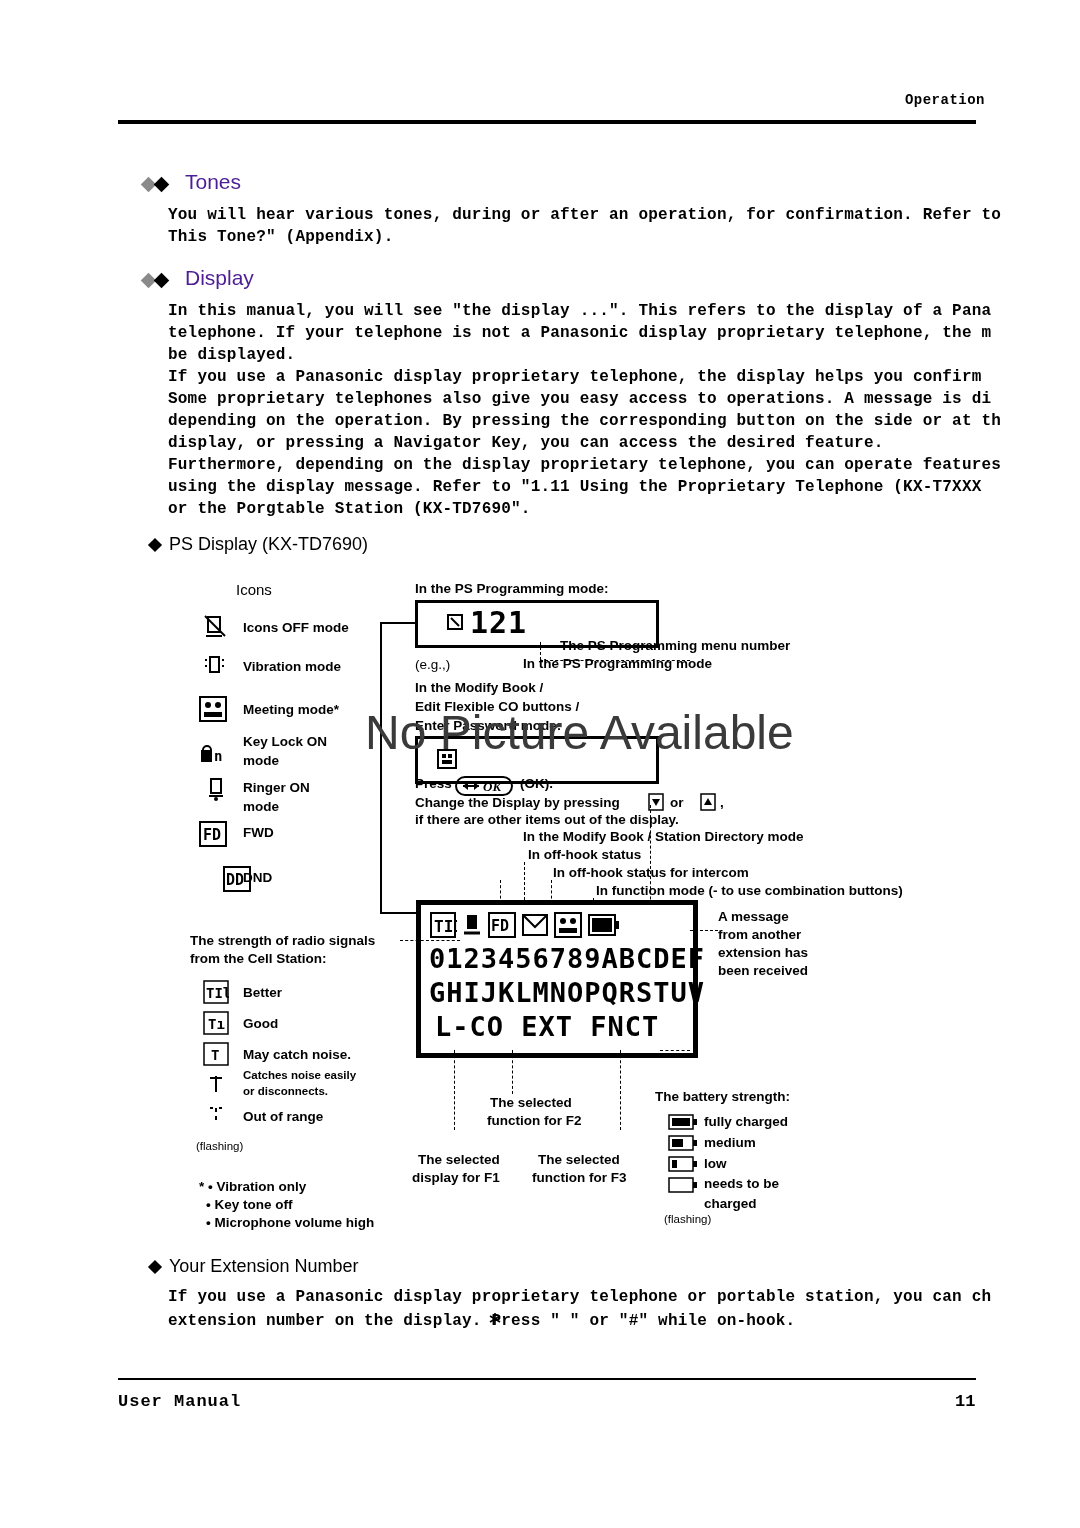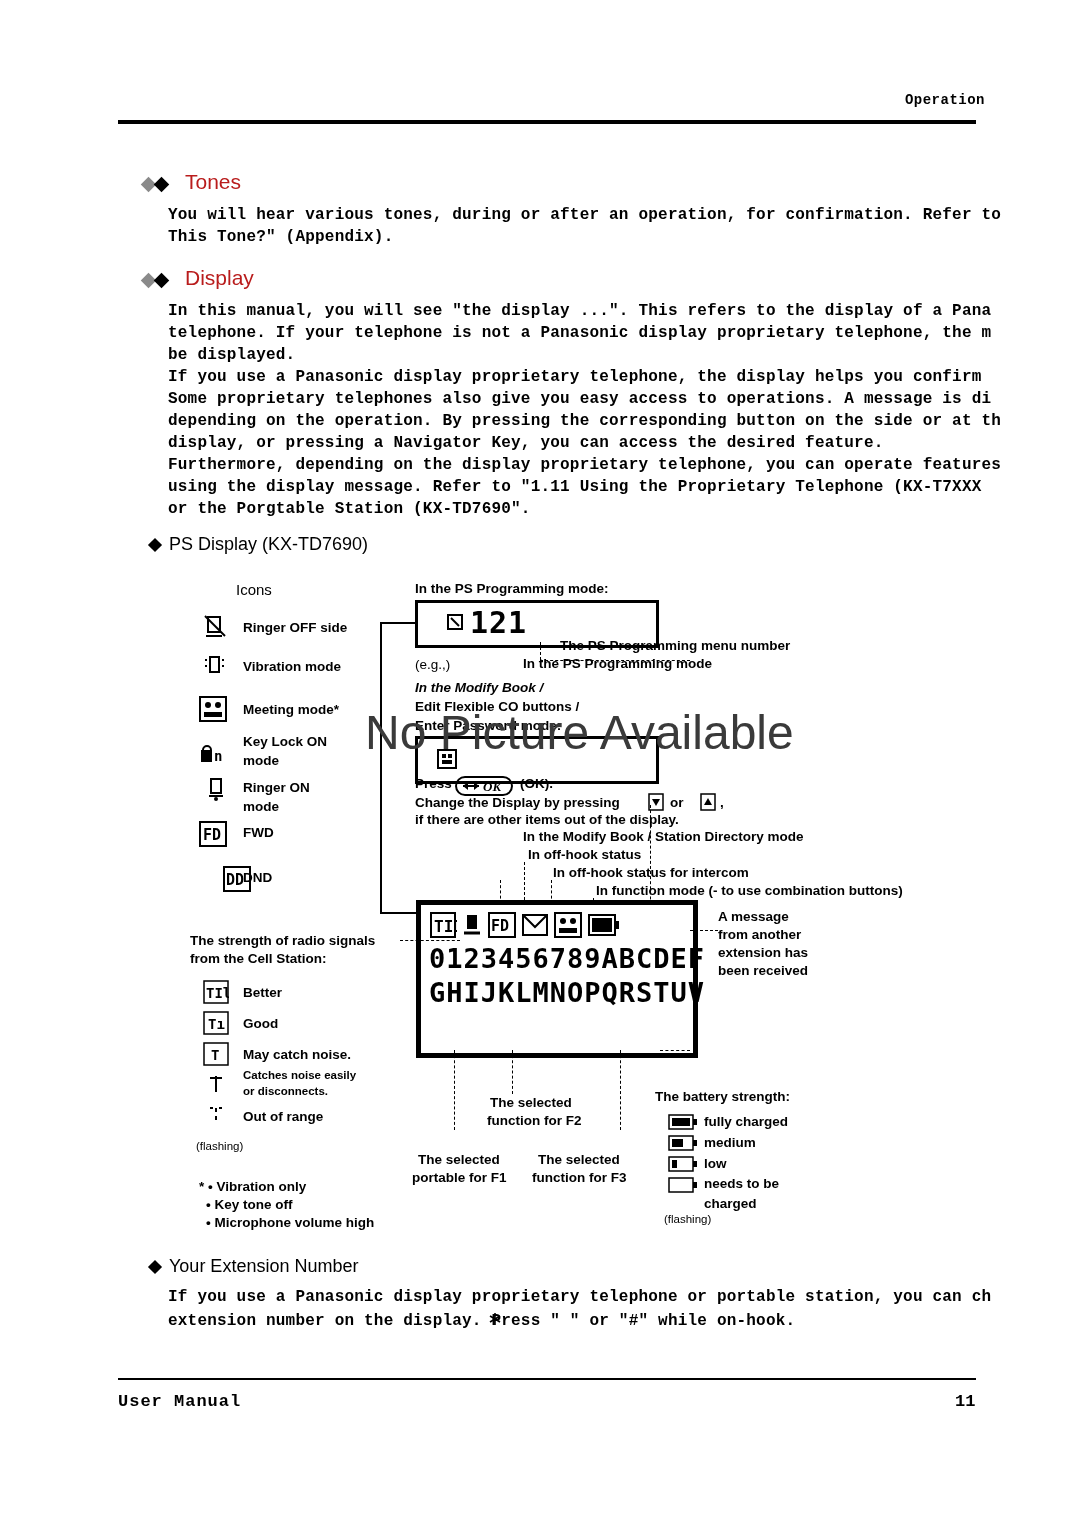--- a/index.html
+++ b/index.html
@@ -33,21 +33,21 @@
     width: 858px;
     height: 4px;
     background: #000;
   }
 
   
   .sec-head {
     position: absolute;
     font-size: 21px;
     font-family: "Liberation Sans", sans-serif;
-    color: #b91c1c;
+    color: #4c1d95;
   }
   .diamond-pair {
     position: absolute;
     display: inline-block;
   }
   .dia {
     display: inline-block;
     width: 11px;
     height: 11px;
     background: #000;
@@ -201,21 +201,21 @@
 
 <div class="lbl" style="left:236px; top:581px; font-weight:normal; font-size:15px;">Icons</div>
 
 <div class="fig" style="left:203px; top:614px;">
   <svg width="24" height="26" viewBox="0 0 24 26">
     <rect x="5" y="3" width="12" height="15" fill="none" stroke="#000" stroke-width="2"></rect>
     <line x1="2" y1="2" x2="22" y2="22" stroke="#000" stroke-width="2"></line>
     <line x1="3" y1="22" x2="19" y2="22" stroke="#000" stroke-width="2"></line>
   </svg>
 </div>
-<div class="lbl" style="left:243px; top:620px;">Ringer OFF side</div>
+<div class="lbl" style="left:243px; top:620px;">Icons OFF mode</div>
 
 <div class="fig" style="left:203px; top:653px;">
   <svg width="24" height="26" viewBox="0 0 24 26">
     <rect x="7" y="4" width="9" height="15" fill="none" stroke="#000" stroke-width="2"></rect>
     <line x1="2" y1="7" x2="4" y2="7" stroke="#000" stroke-width="2"></line>
     <line x1="2" y1="13" x2="4" y2="13" stroke="#000" stroke-width="2"></line>
     <line x1="19" y1="7" x2="21" y2="7" stroke="#000" stroke-width="2"></line>
     <line x1="19" y1="13" x2="21" y2="13" stroke="#000" stroke-width="2"></line>
   </svg>
 </div>
@@ -282,21 +282,21 @@
       </svg>
   </div>
 </div>
 
 <div class="leaderv" style="left:540px; top:642px; height:18px;"></div>
 <div class="leader" style="left:540px; top:660px; width:150px;"></div>
 <div class="lbl" style="left:560px; top:638px;">The PS Programming menu number</div>
 <div class="lbl" style="left:523px; top:656px;">In the PS Programming mode</div>
 
 <div class="lbl reg" style="left:415px; top:657px;">(e.g.,)</div>
-<div class="lbl" style="left:415px; top:680px;font-style:italic;">In the Modify Book /</div>
+<div class="lbl" style="left:415px; top:680px;">In the Modify Book /</div>
 <div class="lbl" style="left:415px; top:699px;">Edit Flexible CO buttons /</div>
 <div class="lbl" style="left:415px; top:718px;">Enter Password mode:</div>
 
 <div class="lcdbox" style="left:415px; top:736px; width:238px; height:42px;">
   <div style="position:absolute; left:18px; top:9px;">
     <svg width="22" height="22" viewBox="0 0 22 22">
         <rect x="2" y="2" width="18" height="18" fill="none" stroke="#000" stroke-width="2"></rect>
         <rect x="6" y="6" width="4" height="4" fill="#000"></rect>
         <rect x="12" y="6" width="4" height="4" fill="#000"></rect>
         <rect x="6" y="12" width="10" height="4" fill="#000"></rect>
@@ -372,20 +372,21 @@
         <rect x="6" y="17" width="18" height="5" fill="#000"></rect>
       </svg>
     <svg width="34" height="28" viewBox="0 0 34 28">
         <rect x="2" y="4" width="26" height="20" fill="none" stroke="#000" stroke-width="2"></rect>
         <rect x="5" y="7" width="20" height="14" fill="#000"></rect>
         <rect x="28" y="10" width="4" height="8" fill="#000"></rect>
       </svg>
   </div>
   <div class="seg" style="position:absolute; left:8px; top:38px; font-size:27px;">0123456789ABCDEF</div>
   <div class="seg" style="position:absolute; left:8px; top:72px; font-size:27px;">GHIJKLMNOPQRSTUV</div>
+  <div class="seg" style="position:absolute; left:14px; top:106px; font-size:27px;">L-CO EXT  FNCT</div>
 </div>
 
 <div class="lbl" style="left:190px; top:933px;">The strength of radio signals</div>
 <div class="lbl" style="left:190px; top:951px;">from the Cell Station:</div>
 <div class="leader" style="left:400px; top:940px; width:60px;"></div>
 
 <div class="fig" style="left:203px; top:980px;">
   <svg width="26" height="24" viewBox="0 0 26 24">
       <rect x="1" y="1" width="24" height="22" fill="none" stroke="#000" stroke-width="1.5"></rect>
       <text x="3" y="18" font-family="DejaVu Sans Mono, monospace" font-size="14" font-weight="bold">TIl</text>
@@ -478,21 +479,21 @@
 <div class="lbl" style="left:704px; top:1176px;">needs to be</div>
 <div class="lbl" style="left:704px; top:1196px;">charged</div>
 <div class="lbl small reg" style="left:664px; top:1213px;">(flashing)</div>
 
 <div class="leaderv" style="left:512px; top:1050px; height:44px;"></div>
 <div class="lbl" style="left:490px; top:1095px;">The selected</div>
 <div class="lbl" style="left:487px; top:1113px;">function for F2</div>
 
 <div class="leaderv" style="left:454px; top:1050px; height:80px;"></div>
 <div class="lbl" style="left:418px; top:1152px;">The selected</div>
-<div class="lbl" style="left:412px; top:1170px;">portable for F1</div>
+<div class="lbl" style="left:412px; top:1170px;">display for F1</div>
 
 <div class="leaderv" style="left:620px; top:1050px; height:80px;"></div>
 <div class="lbl" style="left:538px; top:1152px;">The selected</div>
 <div class="lbl" style="left:532px; top:1170px;">function for F3</div>
 
 <div class="nopic">No Picture Available</div>
 
 <div class="sub-head" style="left:150px; top:1256px;">
   <span class="sdia"></span><span>Your Extension Number</span>
 </div>

